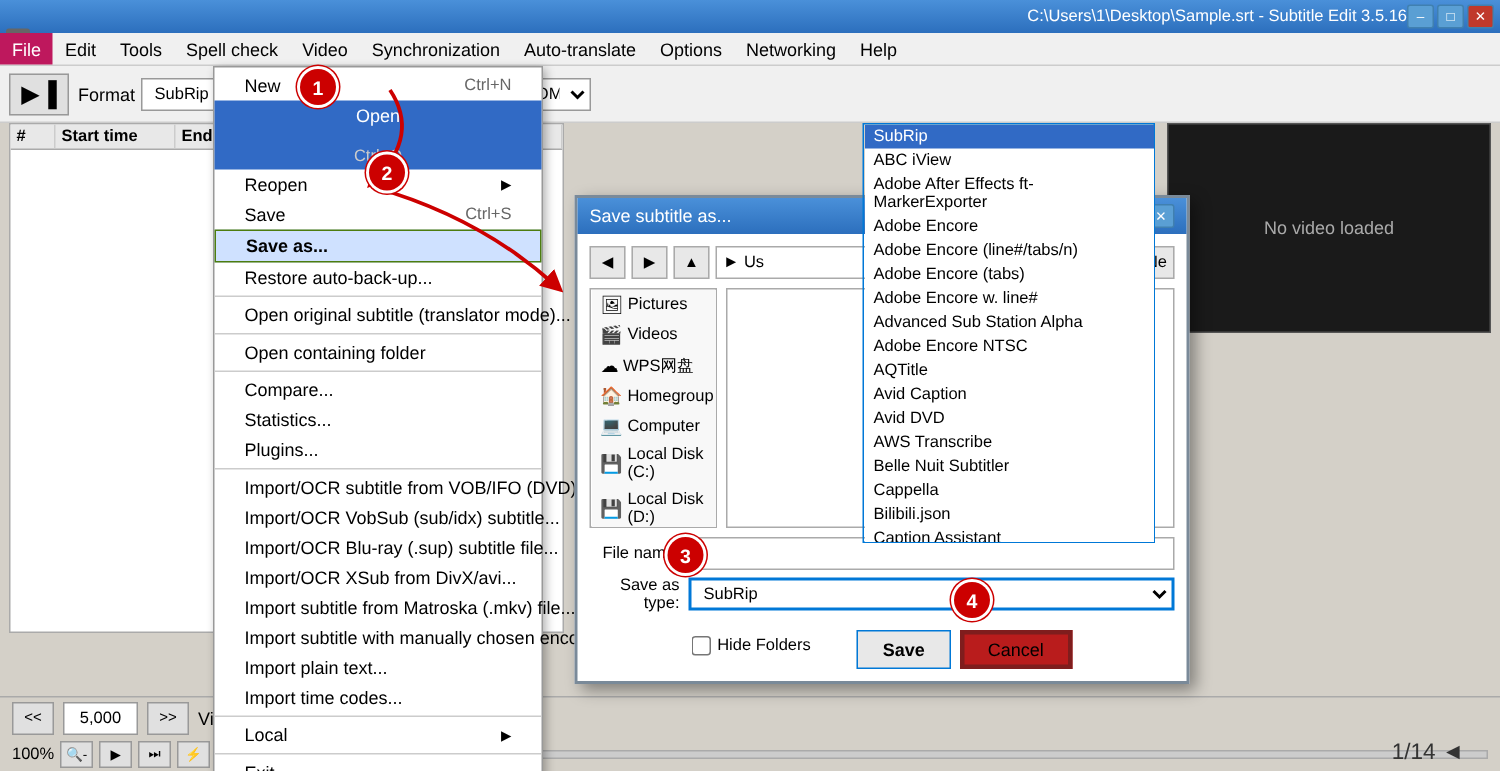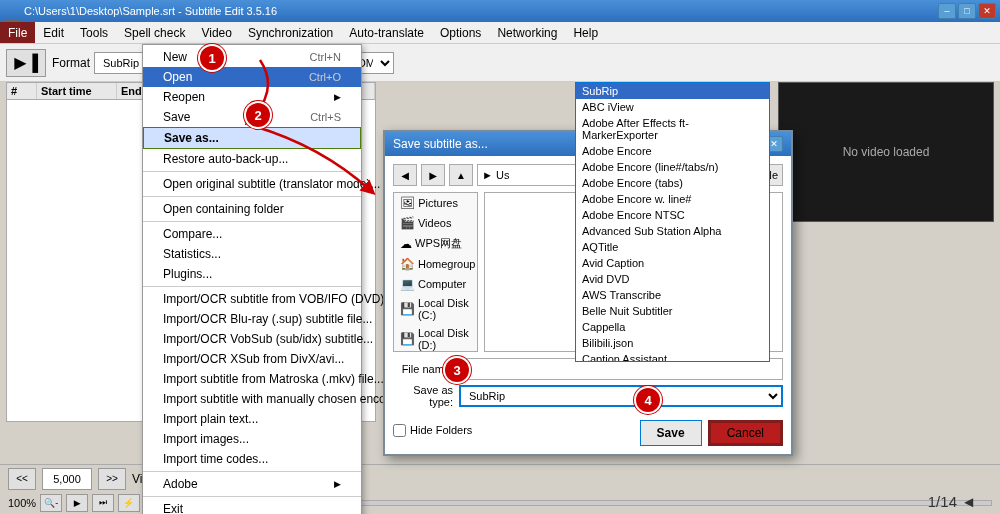--- a/index.html
+++ b/index.html
@@ -24,21 +24,21 @@
       font-size: 11px;
     }
     .title-bar-icon {
       width: 16px; height: 16px;
       margin-right: 4px;
       background: #666;
       border-radius: 2px;
       display: flex; align-items: center; justify-content: center;
       font-size: 9px; color: white; margin-top: 31px;
     }
-    .title-bar-text { flex: 1; }
+    .title-bar-text { flex: 1; text-align: right; }
     .title-bar-buttons { display: flex; gap: 2px; }
     .title-bar-btn {
       width: 18px; height: 16px;
       background: #5a9fd4;
       border: 1px solid #4080b0;
       display: flex; align-items: center; justify-content: center;
       font-size: 9px; color: white; cursor: pointer;
       border-radius: 2px;
     }
     .title-bar-btn.close { background: #c0392b; }
@@ -56,21 +56,21 @@
       height: 100%;
       display: flex;
       align-items: center;
       cursor: pointer;
       font-size: 12px;
     }
     .menu-item:hover, .menu-item.active {
       background: #316ac5;
       color: white;
     }
-    .menu-item.active { background: #7f1d1d; color: white; }
+    .menu-item.active { background: #be185d; color: white; }
 
     
     .toolbar {
       background: #f0f0f0;
       border-bottom: 1px solid #ccc;
       height: 38px;
       display: flex;
       align-items: center;
       padding: 0 6px;
       gap: 6px;
@@ -121,21 +121,21 @@
       display: flex;
       justify-content: space-between;
       align-items: center;
       white-space: nowrap;
       gap: 14px;
     }
     .dropdown-item:hover, .dropdown-item.highlighted {
       background: #316ac5;
       color: white;
     }
-    .dropdown-item.highlighted { background: #316ac5; color: white; }
+    .dropdown-item.highlighted { background: #316ac5; color: white; flex-direction: column; }
     .dropdown-separator {
       height: 1px;
       background: #ccc;
       margin: 2px 0;
     }
     .dropdown-shortcut { color: #666; font-size: 11px; }
     .dropdown-item.highlighted .dropdown-shortcut { color: #ccc; }
     .dropdown-item.has-submenu::after {
       content: '▶';
       font-size: 9px;
@@ -557,63 +557,60 @@
     <span>Statistics...</span>
   </div>
   <div class="dropdown-item">
     <span>Plugins...</span>
   </div>
   <div class="dropdown-separator"></div>
   <div class="dropdown-item">
     <span>Import/OCR subtitle from VOB/IFO (DVD)...</span>
   </div>
   <div class="dropdown-item">
+    <span>Import/OCR VobSub (sub/idx) subtitle...</span>
+  </div>
+  <div class="dropdown-item">
     <span>Import/OCR Blu-ray (.sup) subtitle file...</span>
   </div>
   <div class="dropdown-item">
-    <span>Import/OCR VobSub (sub/idx) subtitle...</span>
-  </div>
-  <div class="dropdown-item">
     <span>Import/OCR XSub from DivX/avi...</span>
   </div>
   <div class="dropdown-item">
     <span>Import subtitle from Matroska (.mkv) file...</span>
   </div>
   <div class="dropdown-item">
     <span>Import subtitle with manually chosen encoding...</span>
   </div>
   <div class="dropdown-item">
     <span>Import plain text...</span>
-  </div>
-  <div class="dropdown-item">
-    <span>Import images...</span>
   </div>
   <div class="dropdown-item">
     <span>Import time codes...</span>
   </div>
   <div class="dropdown-separator"></div>
   <div class="dropdown-item has-submenu">
-    <span>Adobe</span>
+    <span>Local</span>
   </div>
   <div class="dropdown-separator"></div>
   <div class="dropdown-item">
     <span>Exit</span>
   </div>
 </div>
 
 <div class="format-dropdown">
   <div class="format-item selected">SubRip</div>
   <div class="format-item">ABC iView</div>
   <div class="format-item">Adobe After Effects ft-MarkerExporter</div>
   <div class="format-item">Adobe Encore</div>
   <div class="format-item">Adobe Encore (line#/tabs/n)</div>
   <div class="format-item">Adobe Encore (tabs)</div>
   <div class="format-item">Adobe Encore w. line#</div>
+  <div class="format-item">Advanced Sub Station Alpha</div>
   <div class="format-item">Adobe Encore NTSC</div>
-  <div class="format-item">Advanced Sub Station Alpha</div>
   <div class="format-item">AQTitle</div>
   <div class="format-item">Avid Caption</div>
   <div class="format-item">Avid DVD</div>
   <div class="format-item">AWS Transcribe</div>
   <div class="format-item">Belle Nuit Subtitler</div>
   <div class="format-item">Cappella</div>
   <div class="format-item">Bilibili.json</div>
   <div class="format-item">Caption Assistant</div>
 
 </div>
@@ -672,21 +669,21 @@
         <span class="dialog-row-label">File name:</span>
         <input class="dialog-row-input" type="text" value="" style="">
       </div>
       <div class="dialog-row">
         <span class="dialog-row-label">Save as type:</span>
         <select class="dialog-savetype">
           <option>SubRip</option>
         </select>
       </div>
     </div>
-    <div style="display:flex; justify-content:space-between; align-items:center; margin-top:6px;gap:31px;">
+    <div style="display:flex; justify-content:center; align-items:center; margin-top:6px;gap:31px;">
       <div class="hide-folders">
         <input type="checkbox" style="">
         <span>Hide Folders</span>
       </div>
       <div class="dialog-buttons">
         <button class="dialog-btn primary">Save</button>
         <button class="dialog-btn">Cancel</button>
       </div>
     </div>
   </div>

